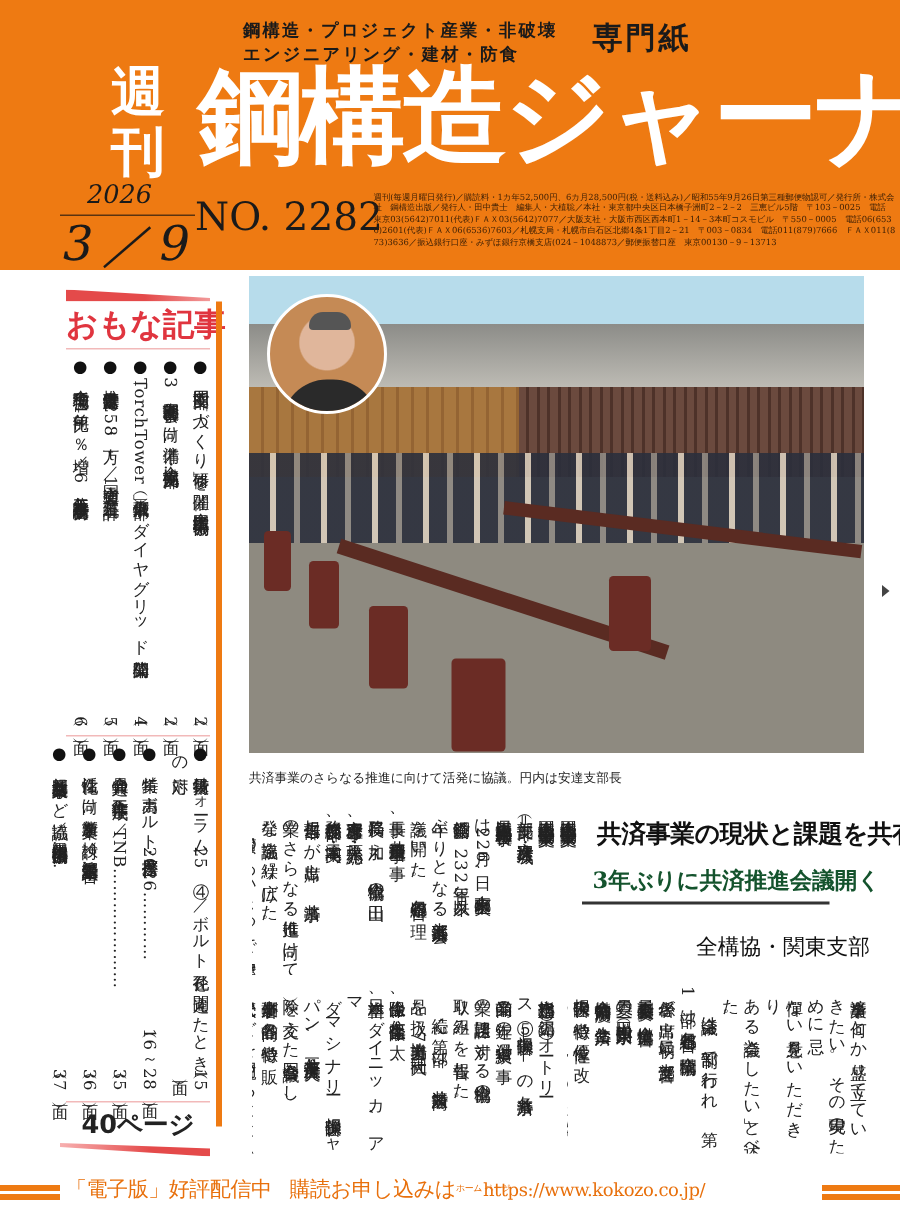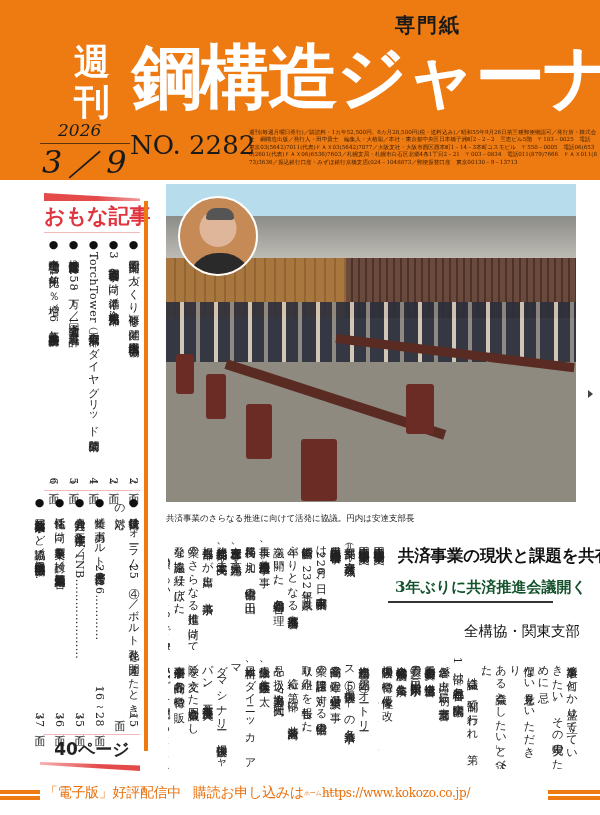--- a/index.html
+++ b/index.html
@@ -60,20 +60,24 @@
   .banner .txt { position: absolute; left: 44px; top: 0; font-family: "DejaVu Sans", sans-serif; font-size: 14px; color: #e8700c; white-space: nowrap; letter-spacing: -0.3px; }
   .banner .hp { font-size: 6px; line-height: 6px; display: inline-block; vertical-align: middle; width: 18px; text-align: center; }
   .banner .url { font-family: "DejaVu Serif", serif; font-size: 12px; margin-top: 32px; }
   .banner .sp { display: inline-block; width: 12px; }
   .right-arrow { position: absolute; left: 588px; top: 390px; width: 0; height: 0; border-top: 4px solid transparent; border-bottom: 4px solid transparent; border-left: 5px solid #444; }
 </style>
 </head>
 <body>
 
 <header class="masthead">
+  <div class="tagline">
+    <div>鋼構造・プロジェクト産業・非破壊</div>
+    <div>エンジニアリング・建材・防食</div>
+  </div>
   <div class="senmonshi">専門紙</div>
   <div class="weekly">週刊</div>
   <h1 class="title">鋼構造ジャーナル</h1>
   <div class="date-year">2026</div>
   <div class="date-line"></div>
   <div class="date-md">3／9</div>
   <div class="issue-no">NO. 2282</div>
   <div class="fineprint">週刊(毎週月曜日発行)／購読料・1カ年52,500円、6カ月28,500円(税・送料込み)／昭和55年9月26日第三種郵便物認可／発行所・株式会社　鋼構造出版／発行人・田中貴士　編集人・大植聡／本社・東京都中央区日本橋子洲町2－2－2　三恵ビル5階　〒103－0025　電話　東京03(5642)7011(代表)ＦＡＸ03(5642)7077／大阪支社・大阪市西区西本町1－14－3本町コスモビル　〒550－0005　電話06(6536)2601(代表)ＦＡＸ06(6536)7603／札幌支局・札幌市白石区北郷4条1丁目2－21　〒003－0834　電話011(879)7666　ＦＡＸ011(873)3636／振込銀行口座・みずほ銀行京橋支店(024－1048873／郵便振替口座　東京00130－9－13713</div>
 </header>
 

